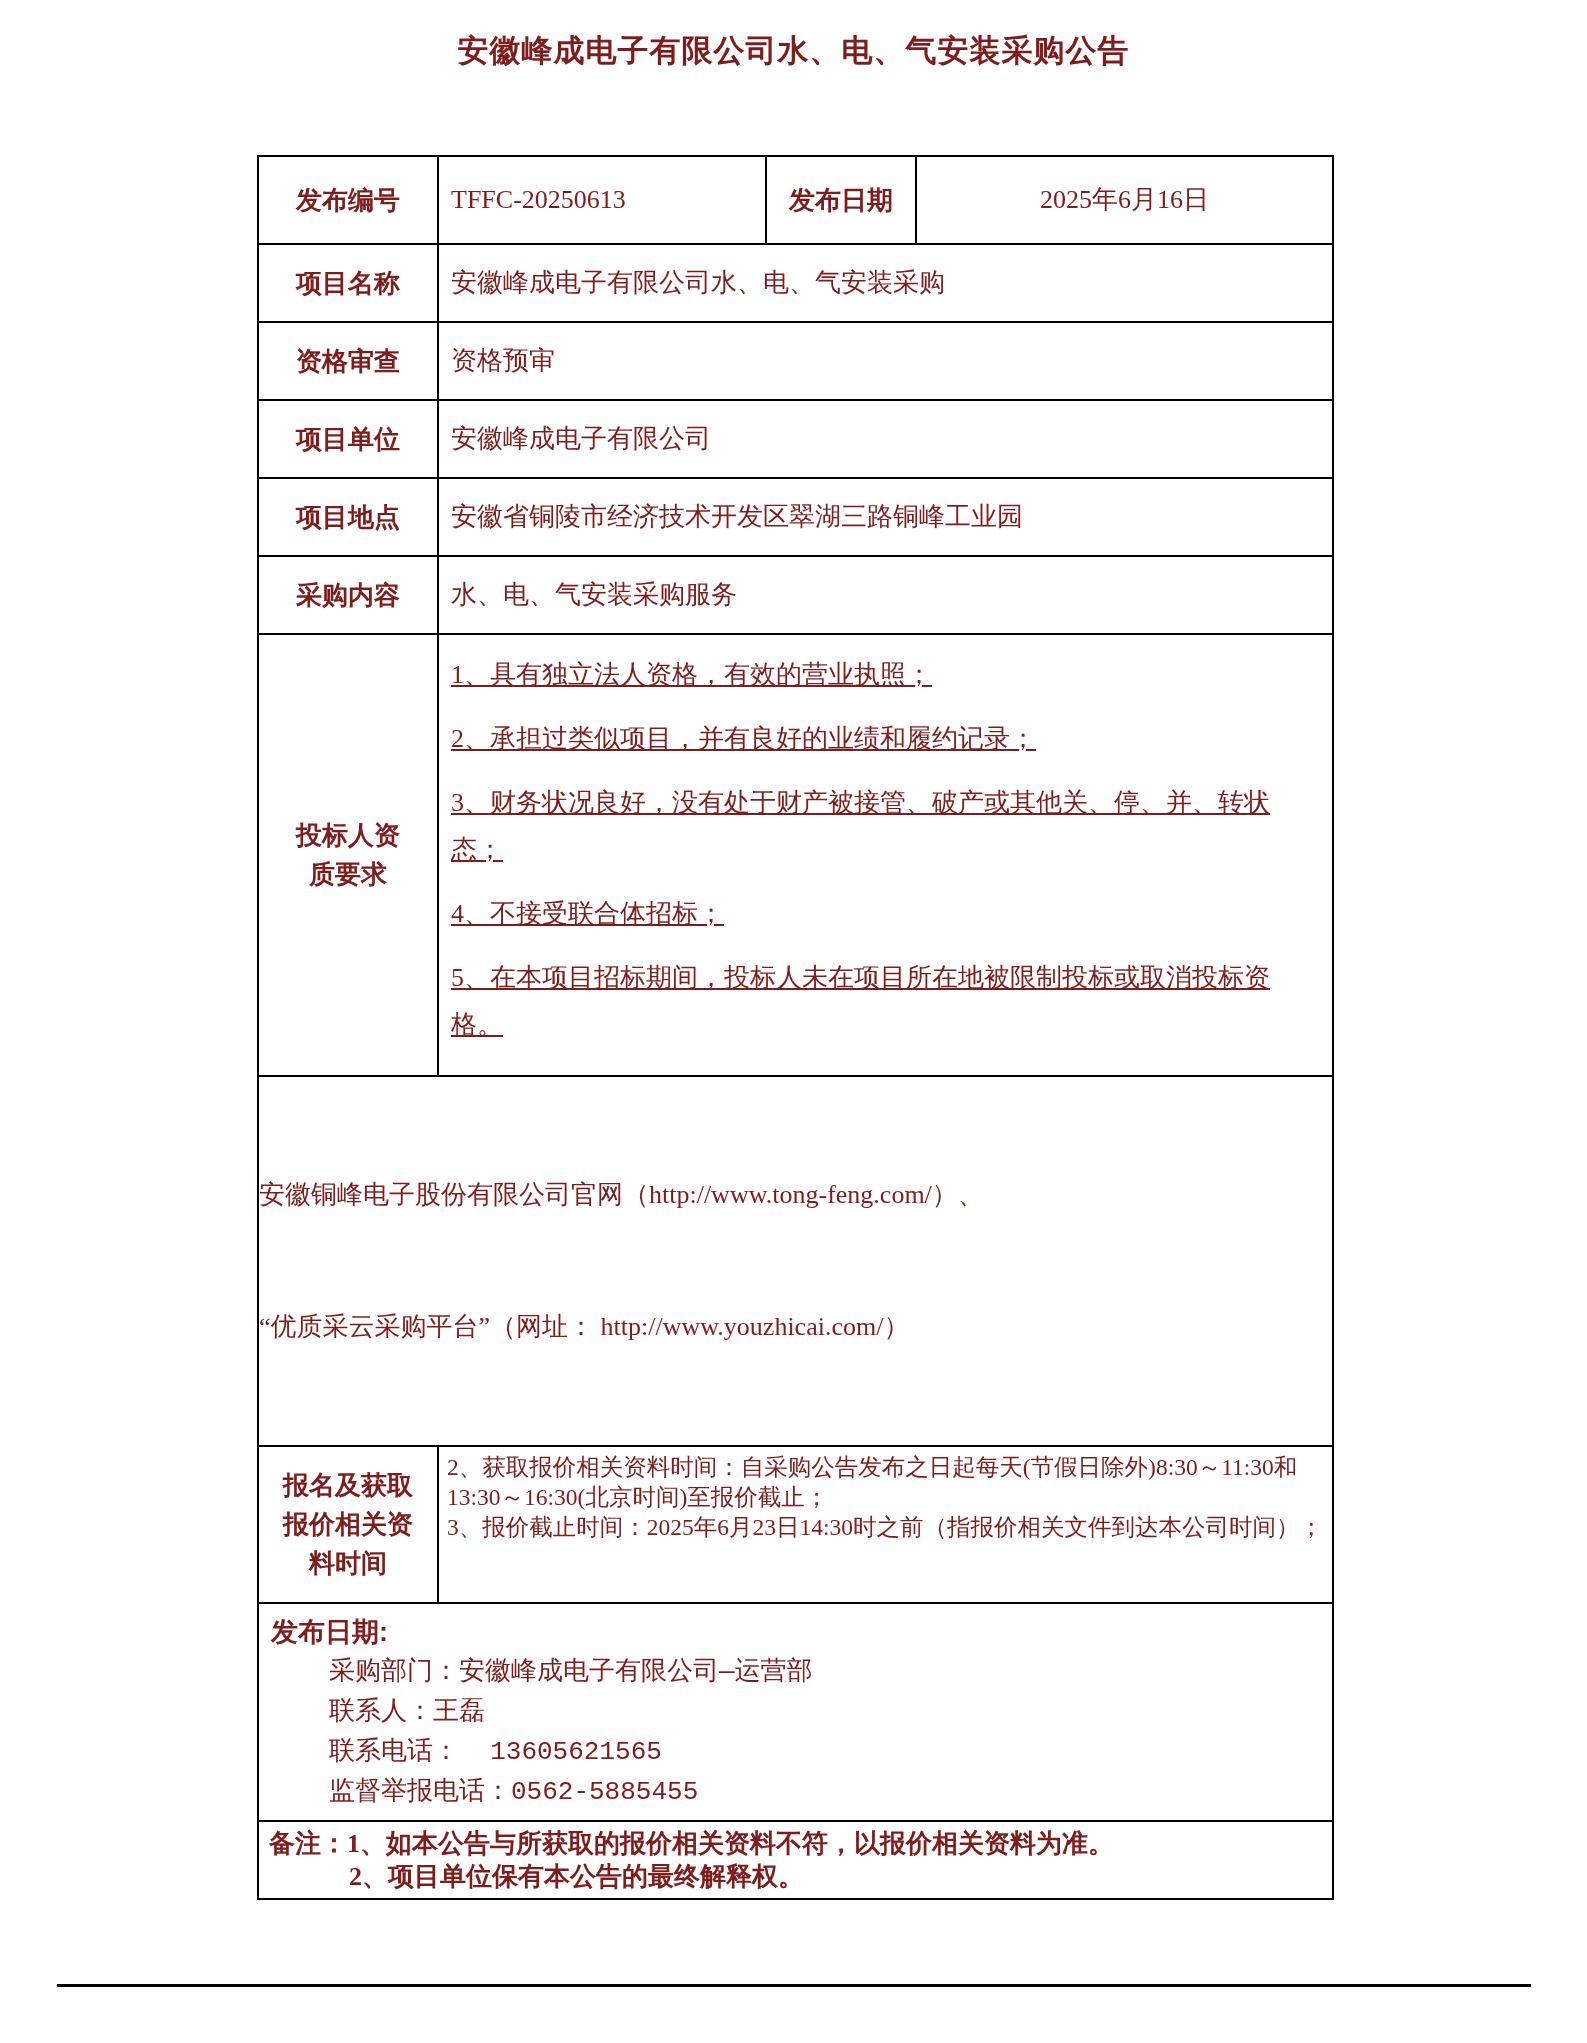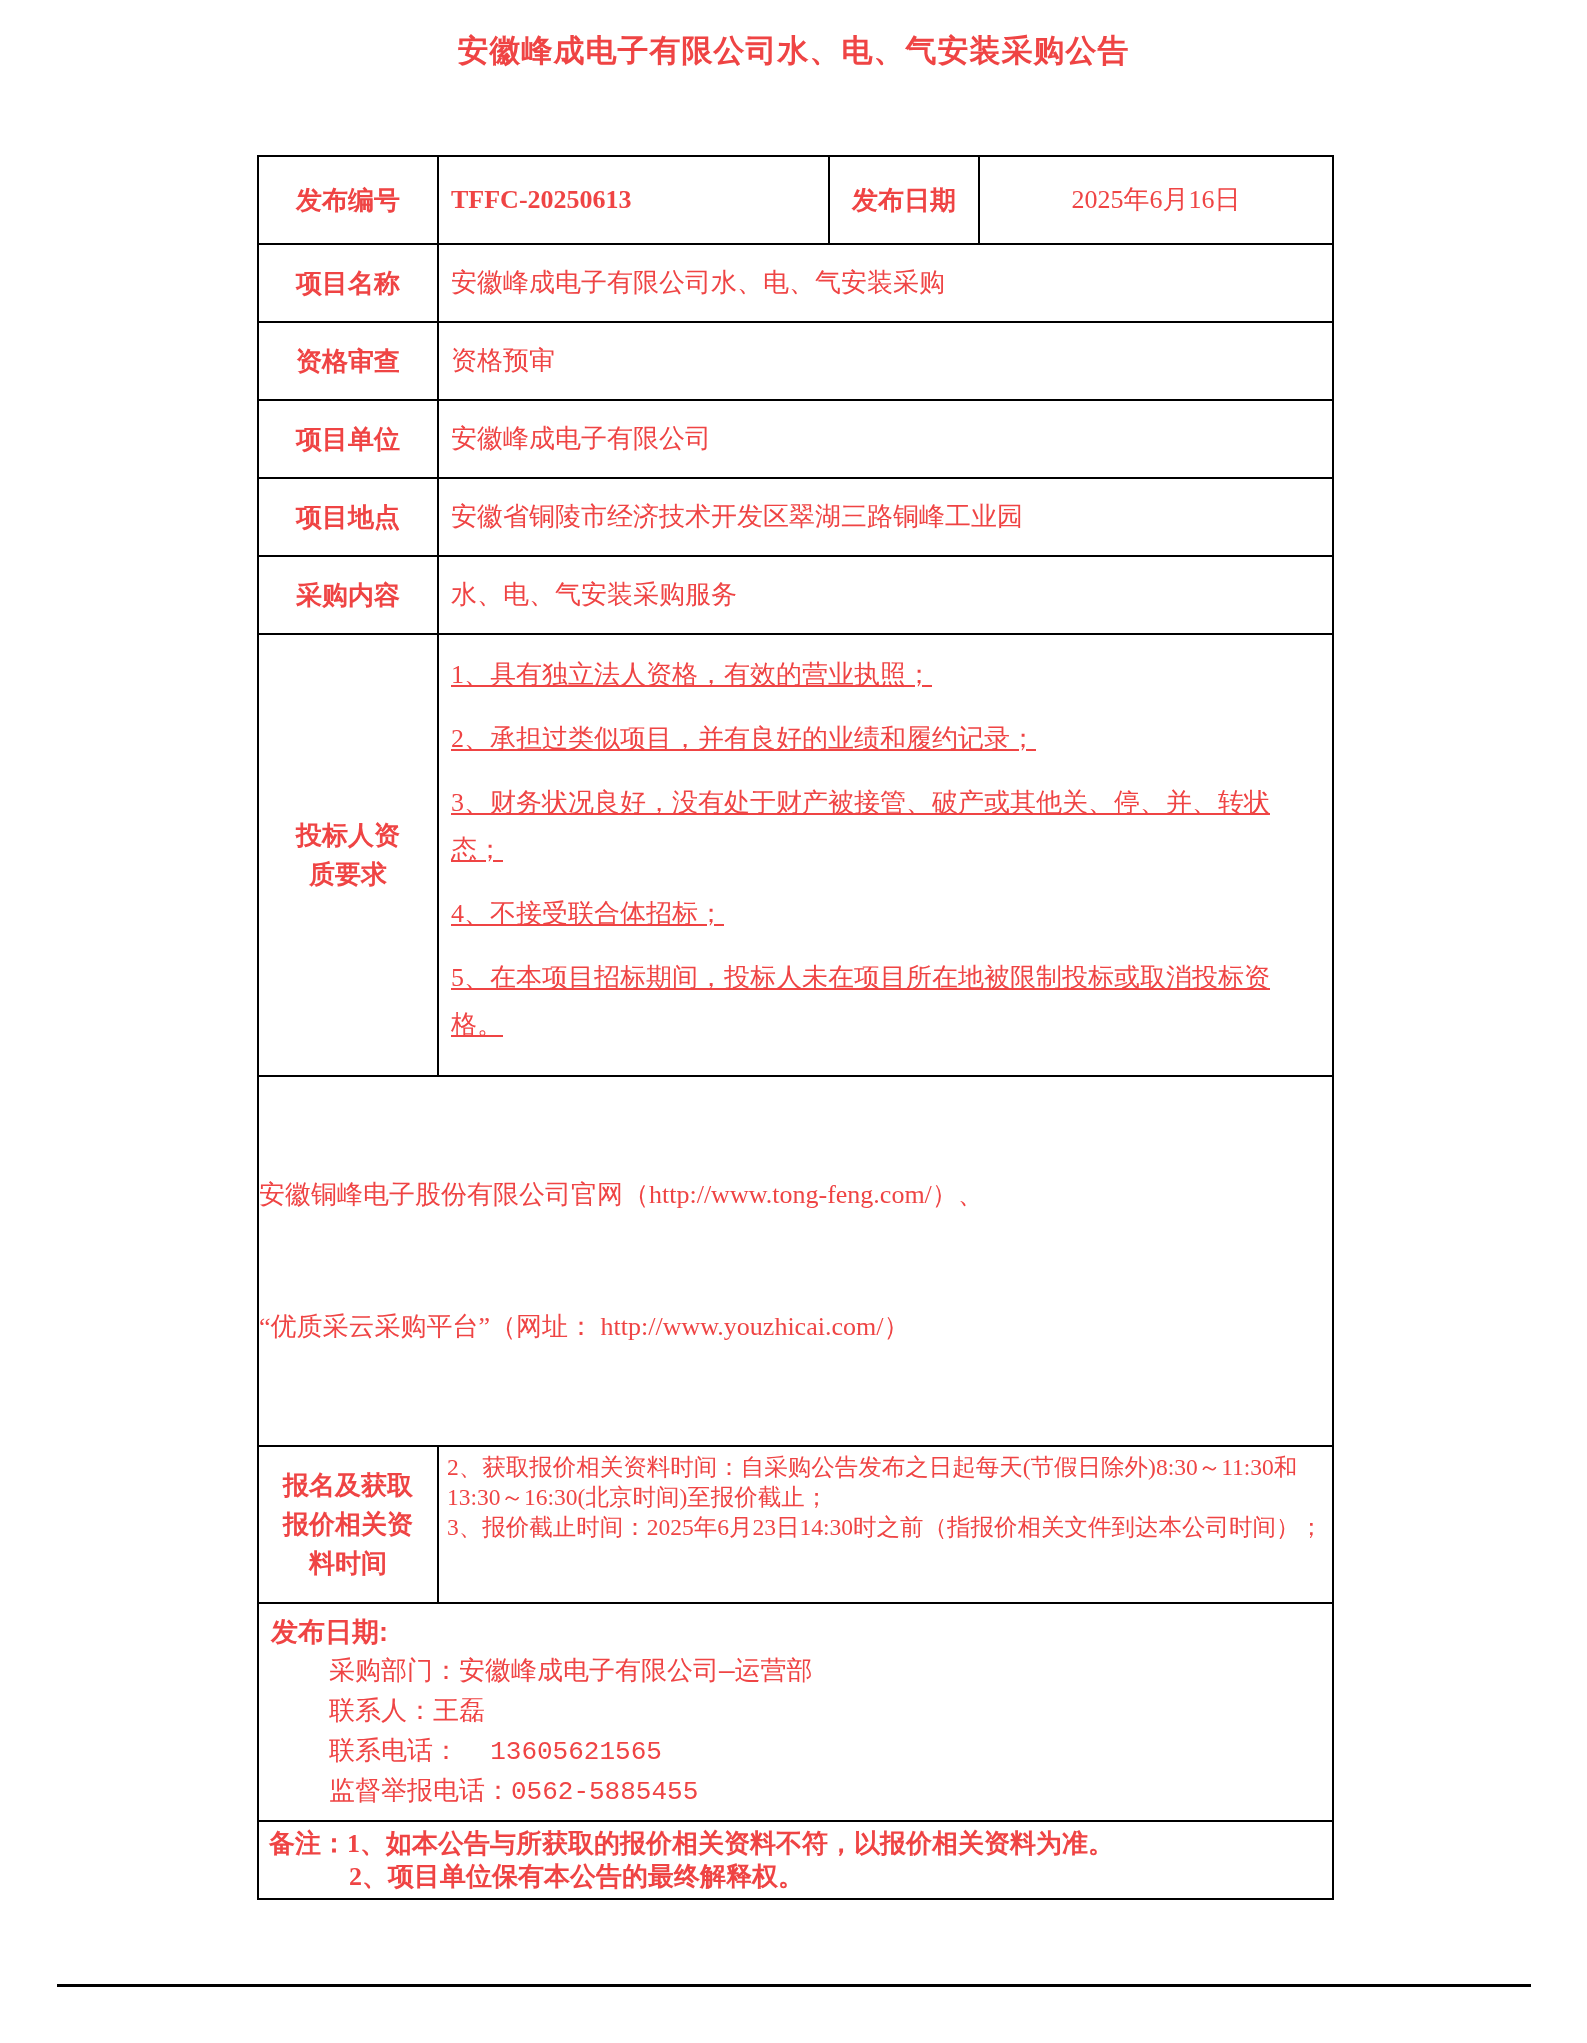--- a/index.html
+++ b/index.html
@@ -1,20 +1,20 @@
 <!DOCTYPE html>
 <html><head>
 <meta charset="utf-8">
 <style>
   html,body { margin:0; padding:0; background:#ffffff; }
   .page {
     position:relative;
     width:1587px; height:2043px;
     background:#ffffff;
-    color:#ef4444;
+    color:#7f1d1d;
     font-family:"Liberation Serif", serif;
     overflow:hidden;
   }
   .title {
     position:absolute;
     top:30px; left:0; width:100%;
     text-align:center;
     font-family:"Liberation Sans", sans-serif;
     font-weight:bold;
     font-size:31px;
@@ -42,21 +42,21 @@
     padding:4px 6px;
   }
   .value-cell {
     flex:1;
     display:flex; align-items:center;
     padding:6px 12px;
     font-size:26px;
     line-height:1.4;
   }
   .center { justify-content:center; text-align:center; }
-  .w-v1 { width:391px; flex:none;font-weight:bold; }
+  .w-v1 { width:328px; flex:none; }
   .w-l2 { width:150px; }
   .h-r1 { min-height:86px; }
   .h-info { min-height:76px; }
   .h-qual { min-height:440px; }
   .h-media { min-height:100px; }
   .h-sched { min-height:155px; }
   .h-contact { min-height:200px; }
   .h-remarks { min-height:74px; }
   .block { display:block; align-items:flex-start; }
   .qual-value { padding:16px 12px 0 12px; }

